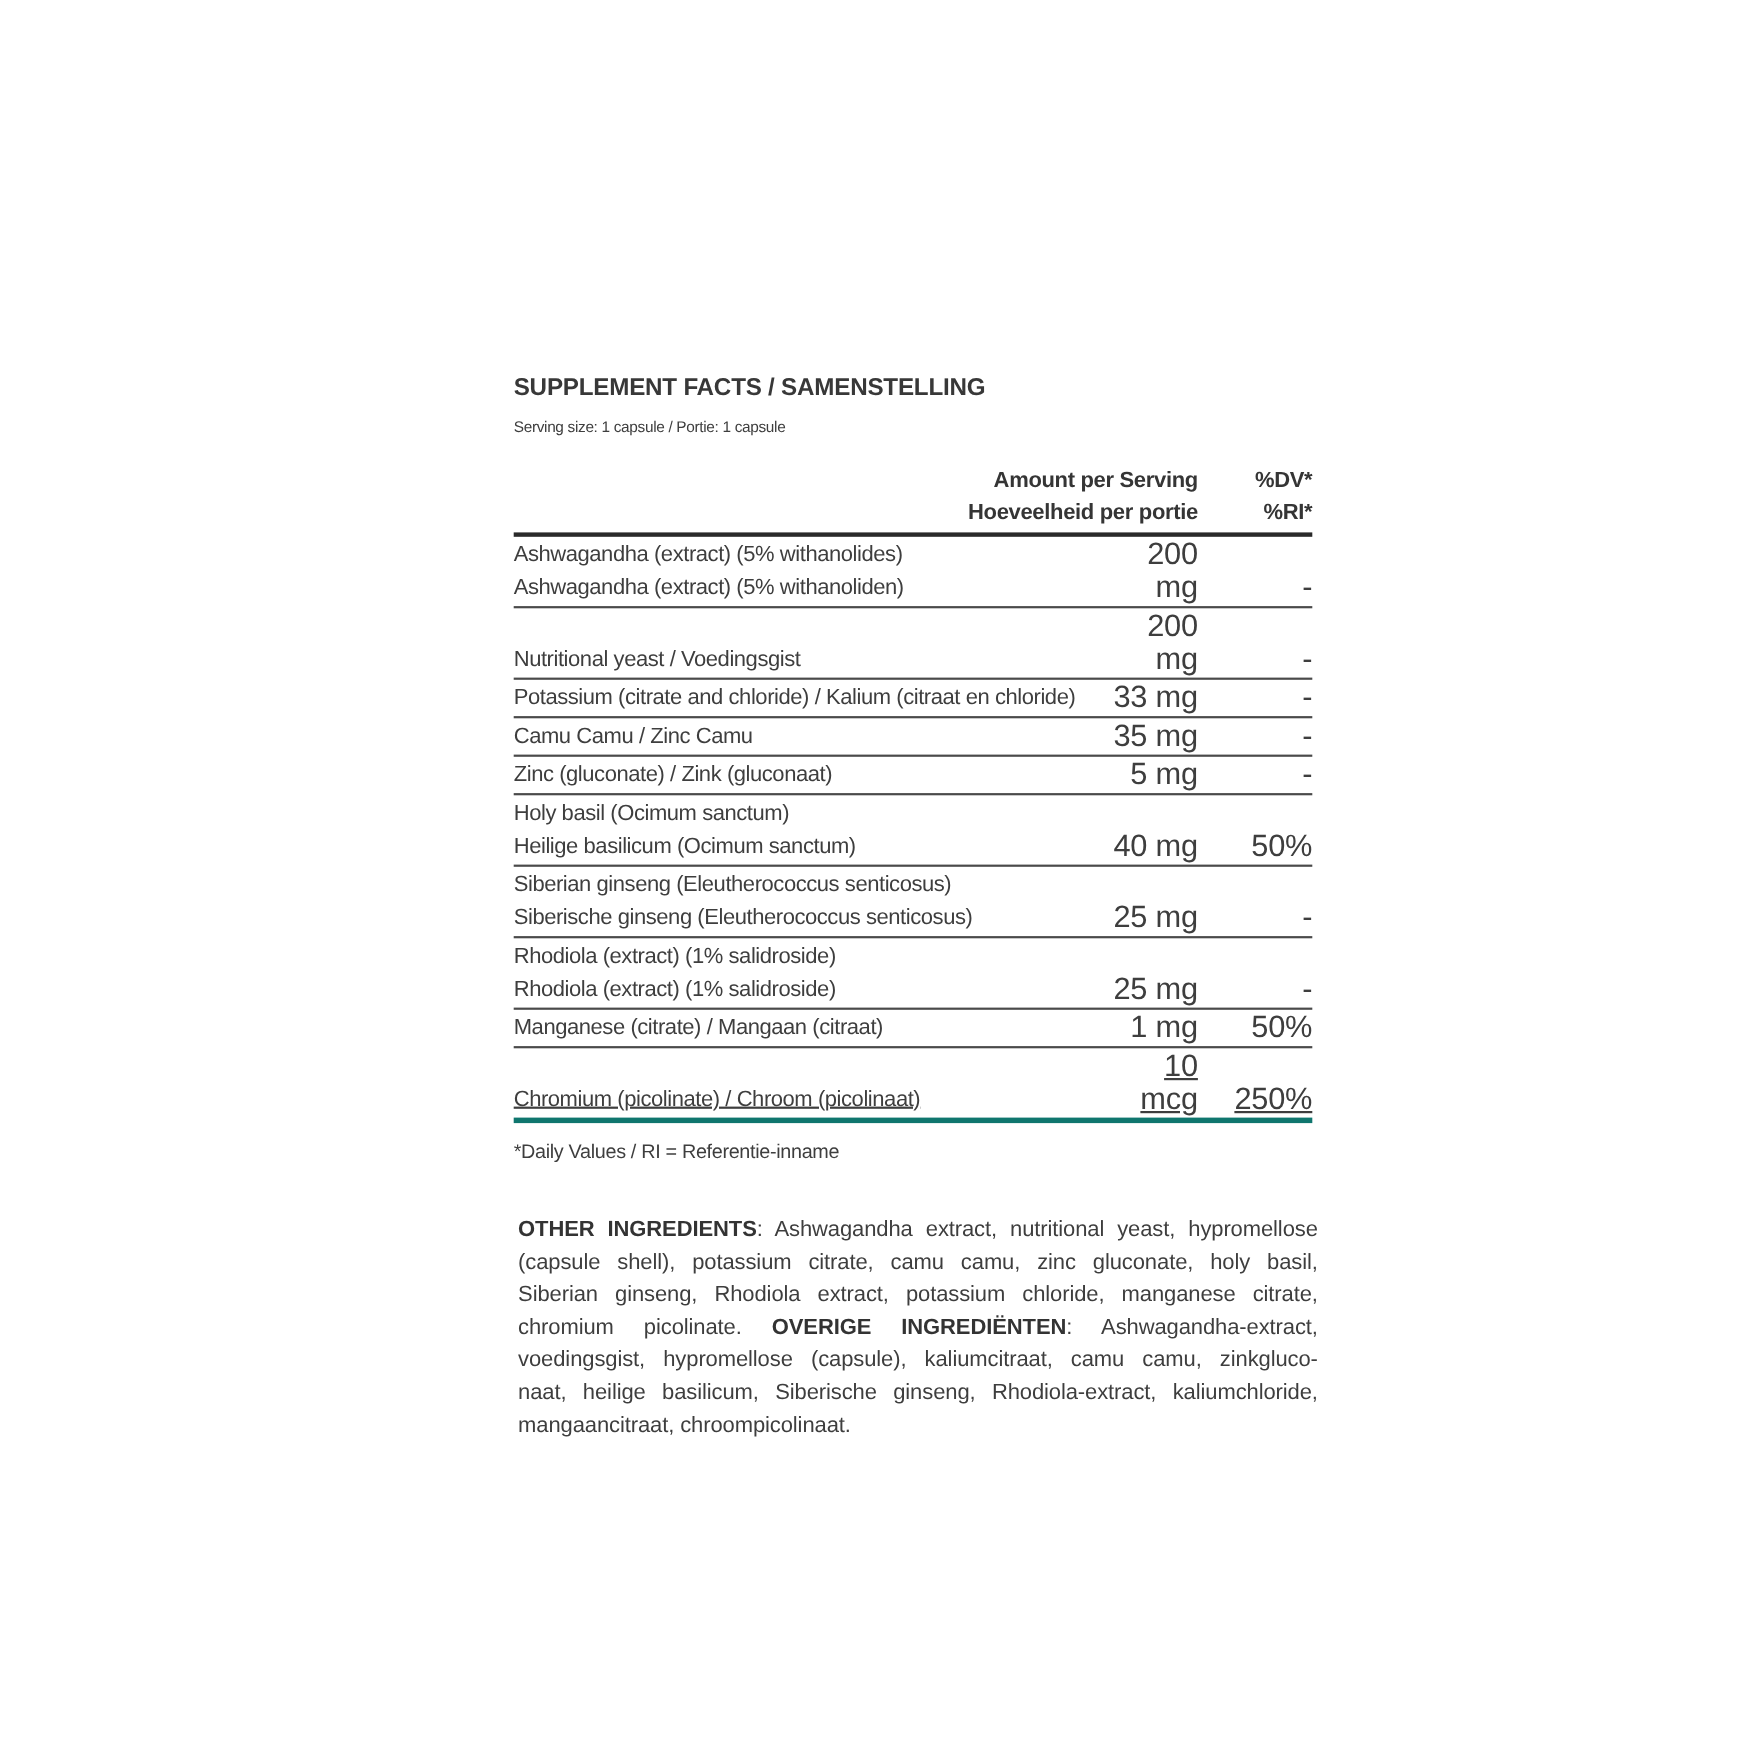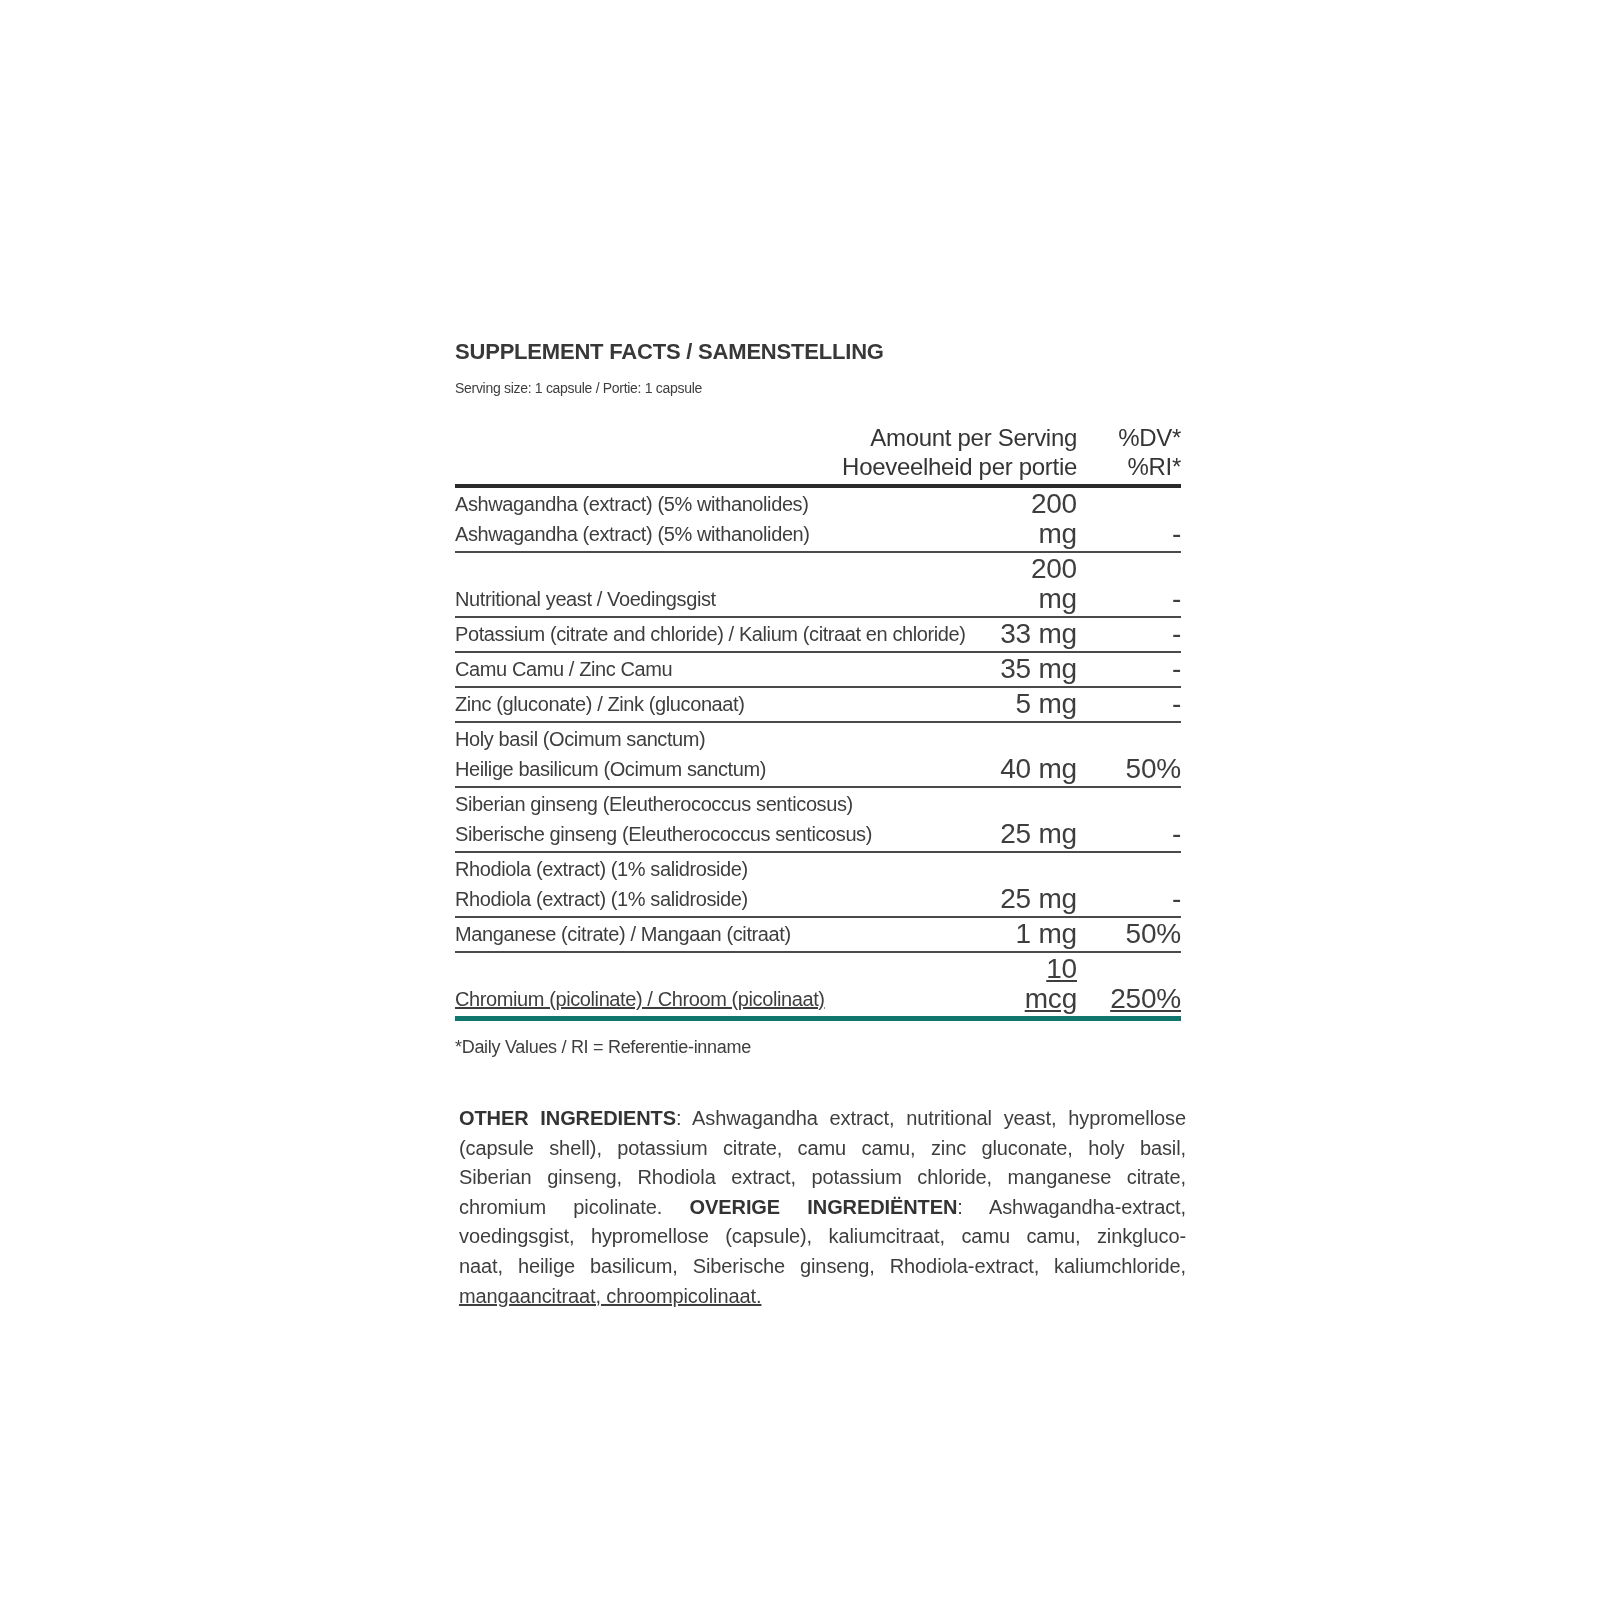--- a/index.html
+++ b/index.html
@@ -11,21 +11,21 @@
     width: 1600px;
     height: 1600px;
     position: relative;
     overflow: hidden;
     font-family: "Liberation Sans", "DejaVu Sans", sans-serif;
     color: #3e3e3e;
     -webkit-font-smoothing: antialiased;
   }
   .label-wrap {
     position: absolute;
-    left: 455px;
+    left: 467px;
     top: 340px;
     width: 726px;
   }
   .label-title {
     font-size: 22px;
     font-weight: bold;
     letter-spacing: -0.2px;
     color: #383838;
     margin: 0 0 13px 0;
     line-height: 24px;
@@ -41,22 +41,22 @@
     border-bottom: 4px solid #2a2a2a;
     padding-bottom: 3px;
   }
   .h-row {
     display: grid;
     grid-template-columns: 1fr 104px;
     line-height: 29px;
   }
   .h-amount, .h-dv {
     text-align: right;
-    font-weight: normal;
-    font-size: 24px;
+    font-weight: bold;
+    font-size: 20px;
     letter-spacing: -0.3px;
     color: #353535;
   }
   .t-row {
     display: grid;
     grid-template-columns: 1fr 90px 104px;
     align-items: end;
     border-bottom: 2px solid #4a4a4a;
     padding: 1px 0 2px 0;
   }
@@ -94,21 +94,20 @@
     color: #3e3e3e;
   }
   .para .p-line {
     text-align: justify;
     text-align-last: justify;
     white-space: normal;
   }
   .para .p-line.last {
     text-align: left;
     text-align-last: left;
-    text-decoration: underline;
   }
   .para b {
     color: #333333;
   }
 </style>
 </head>
 <body>
 
 <div class="label-wrap">
 

